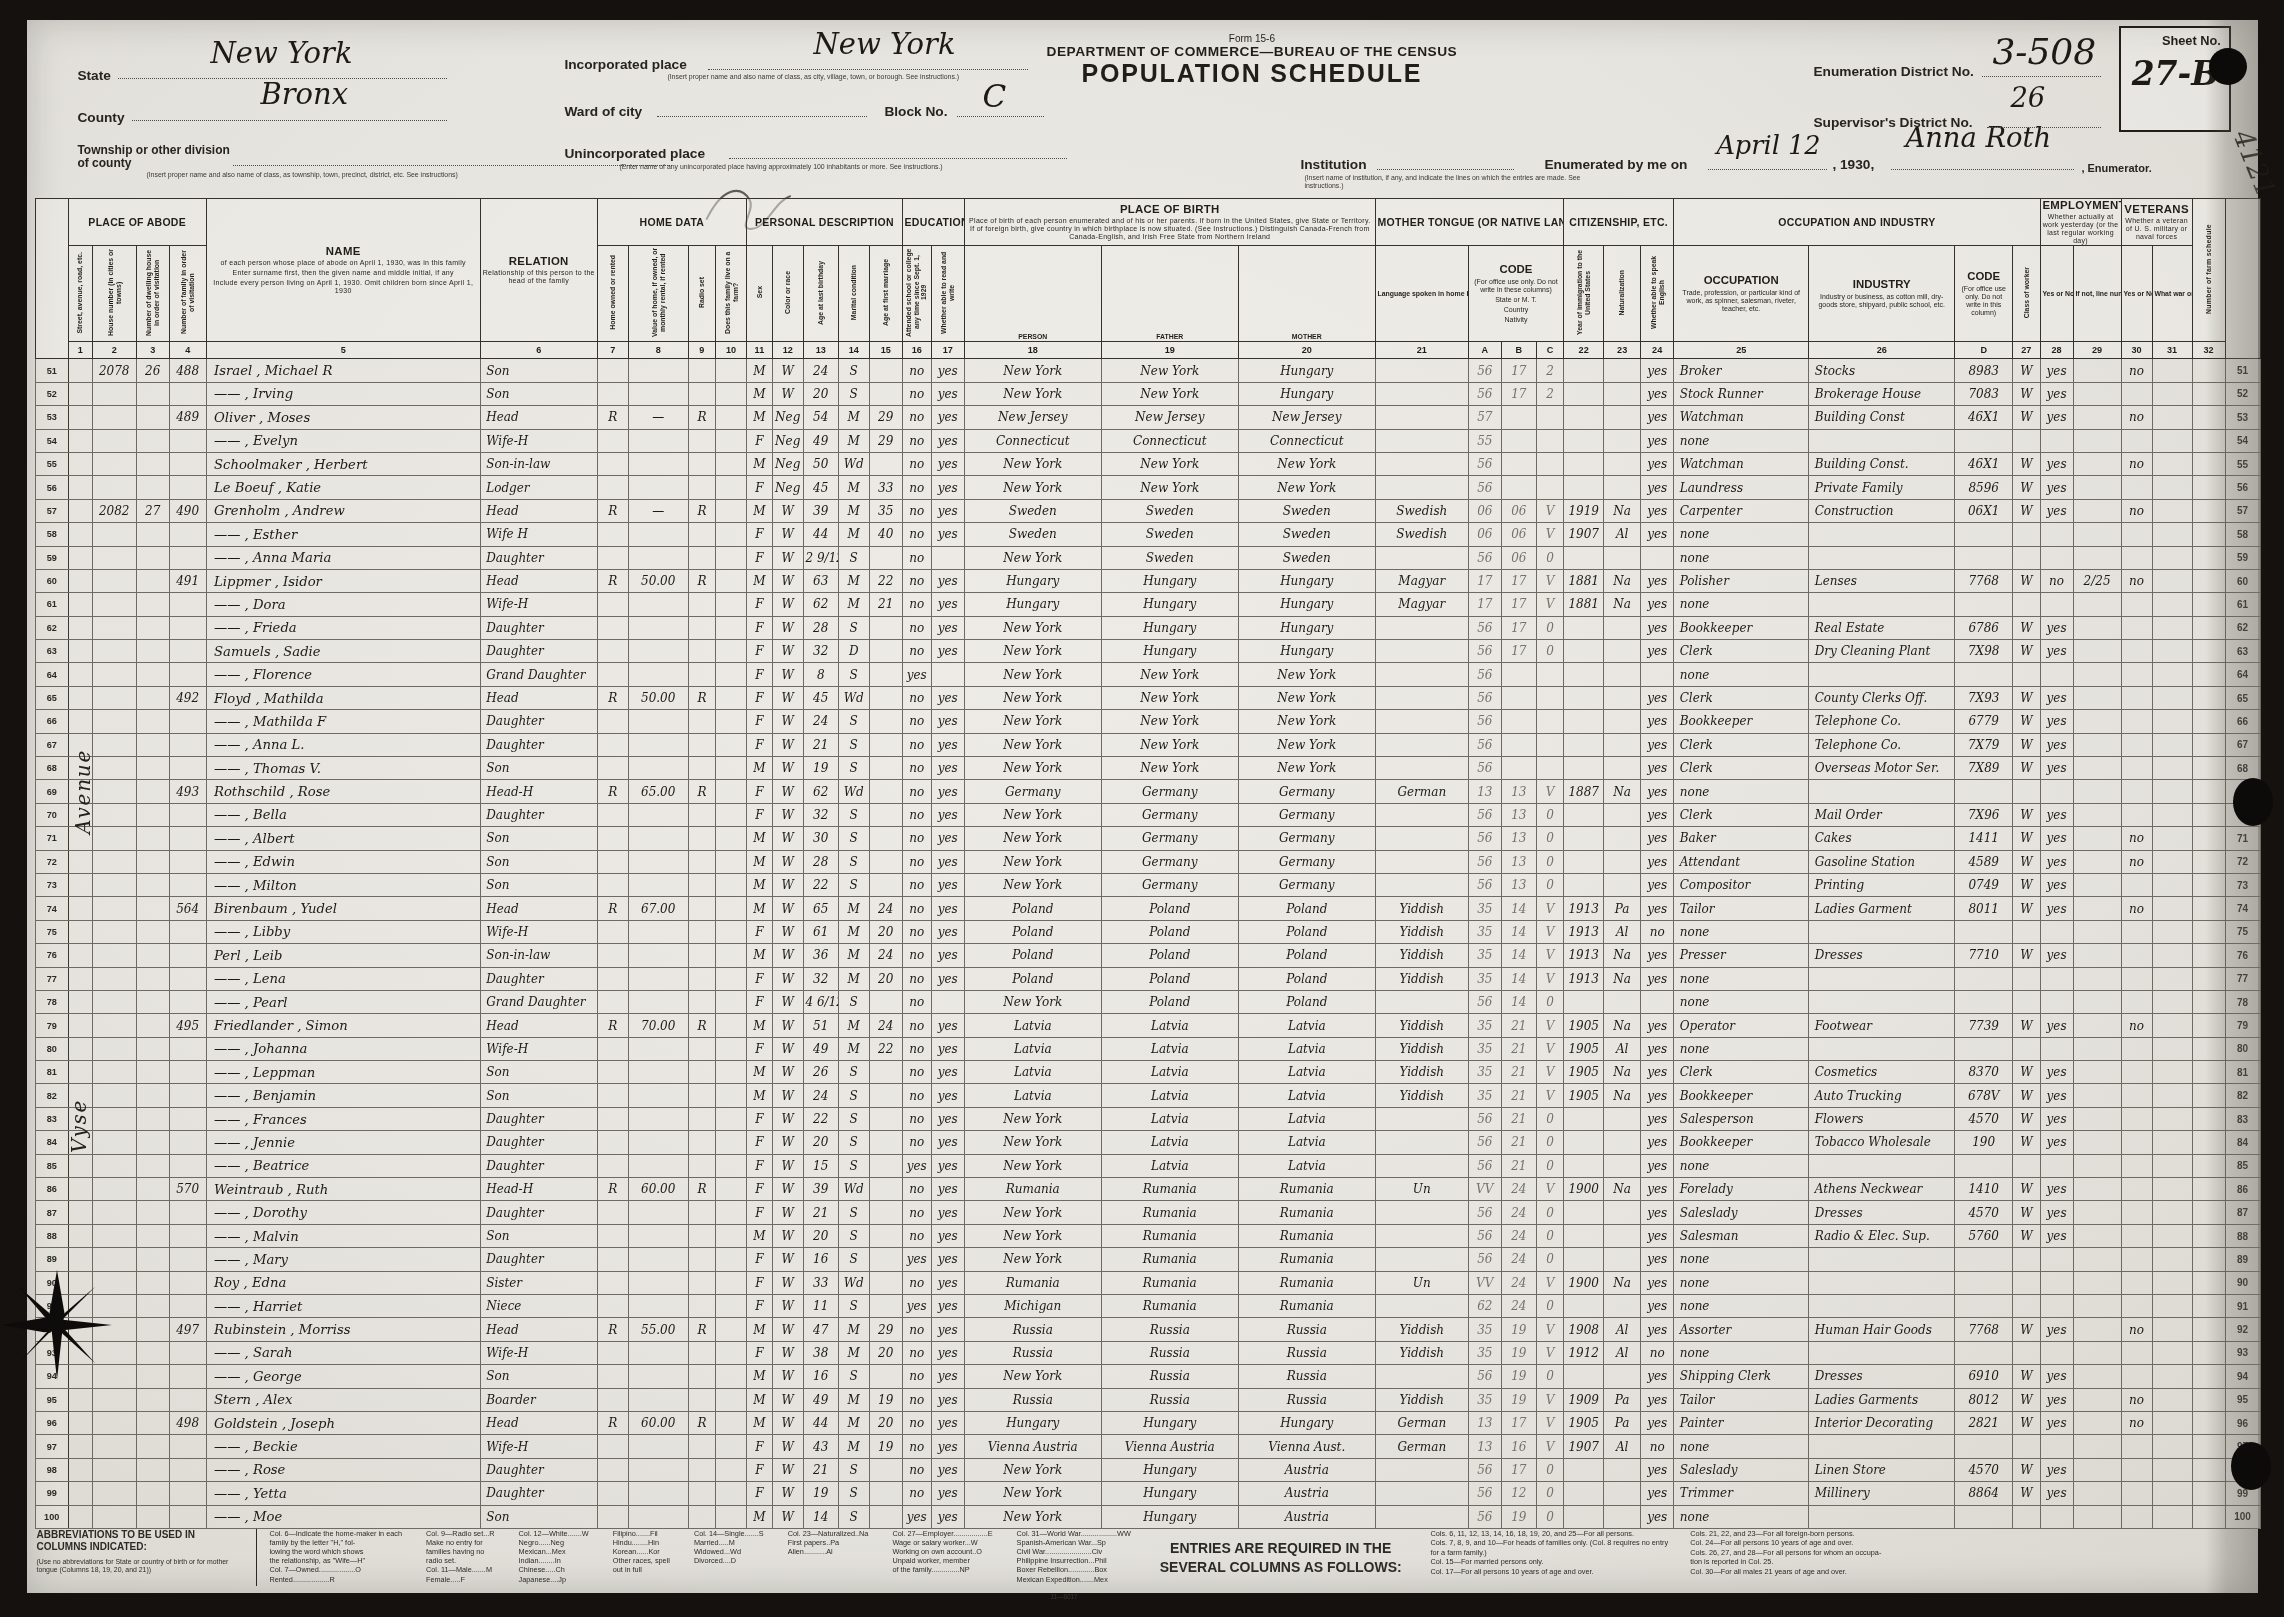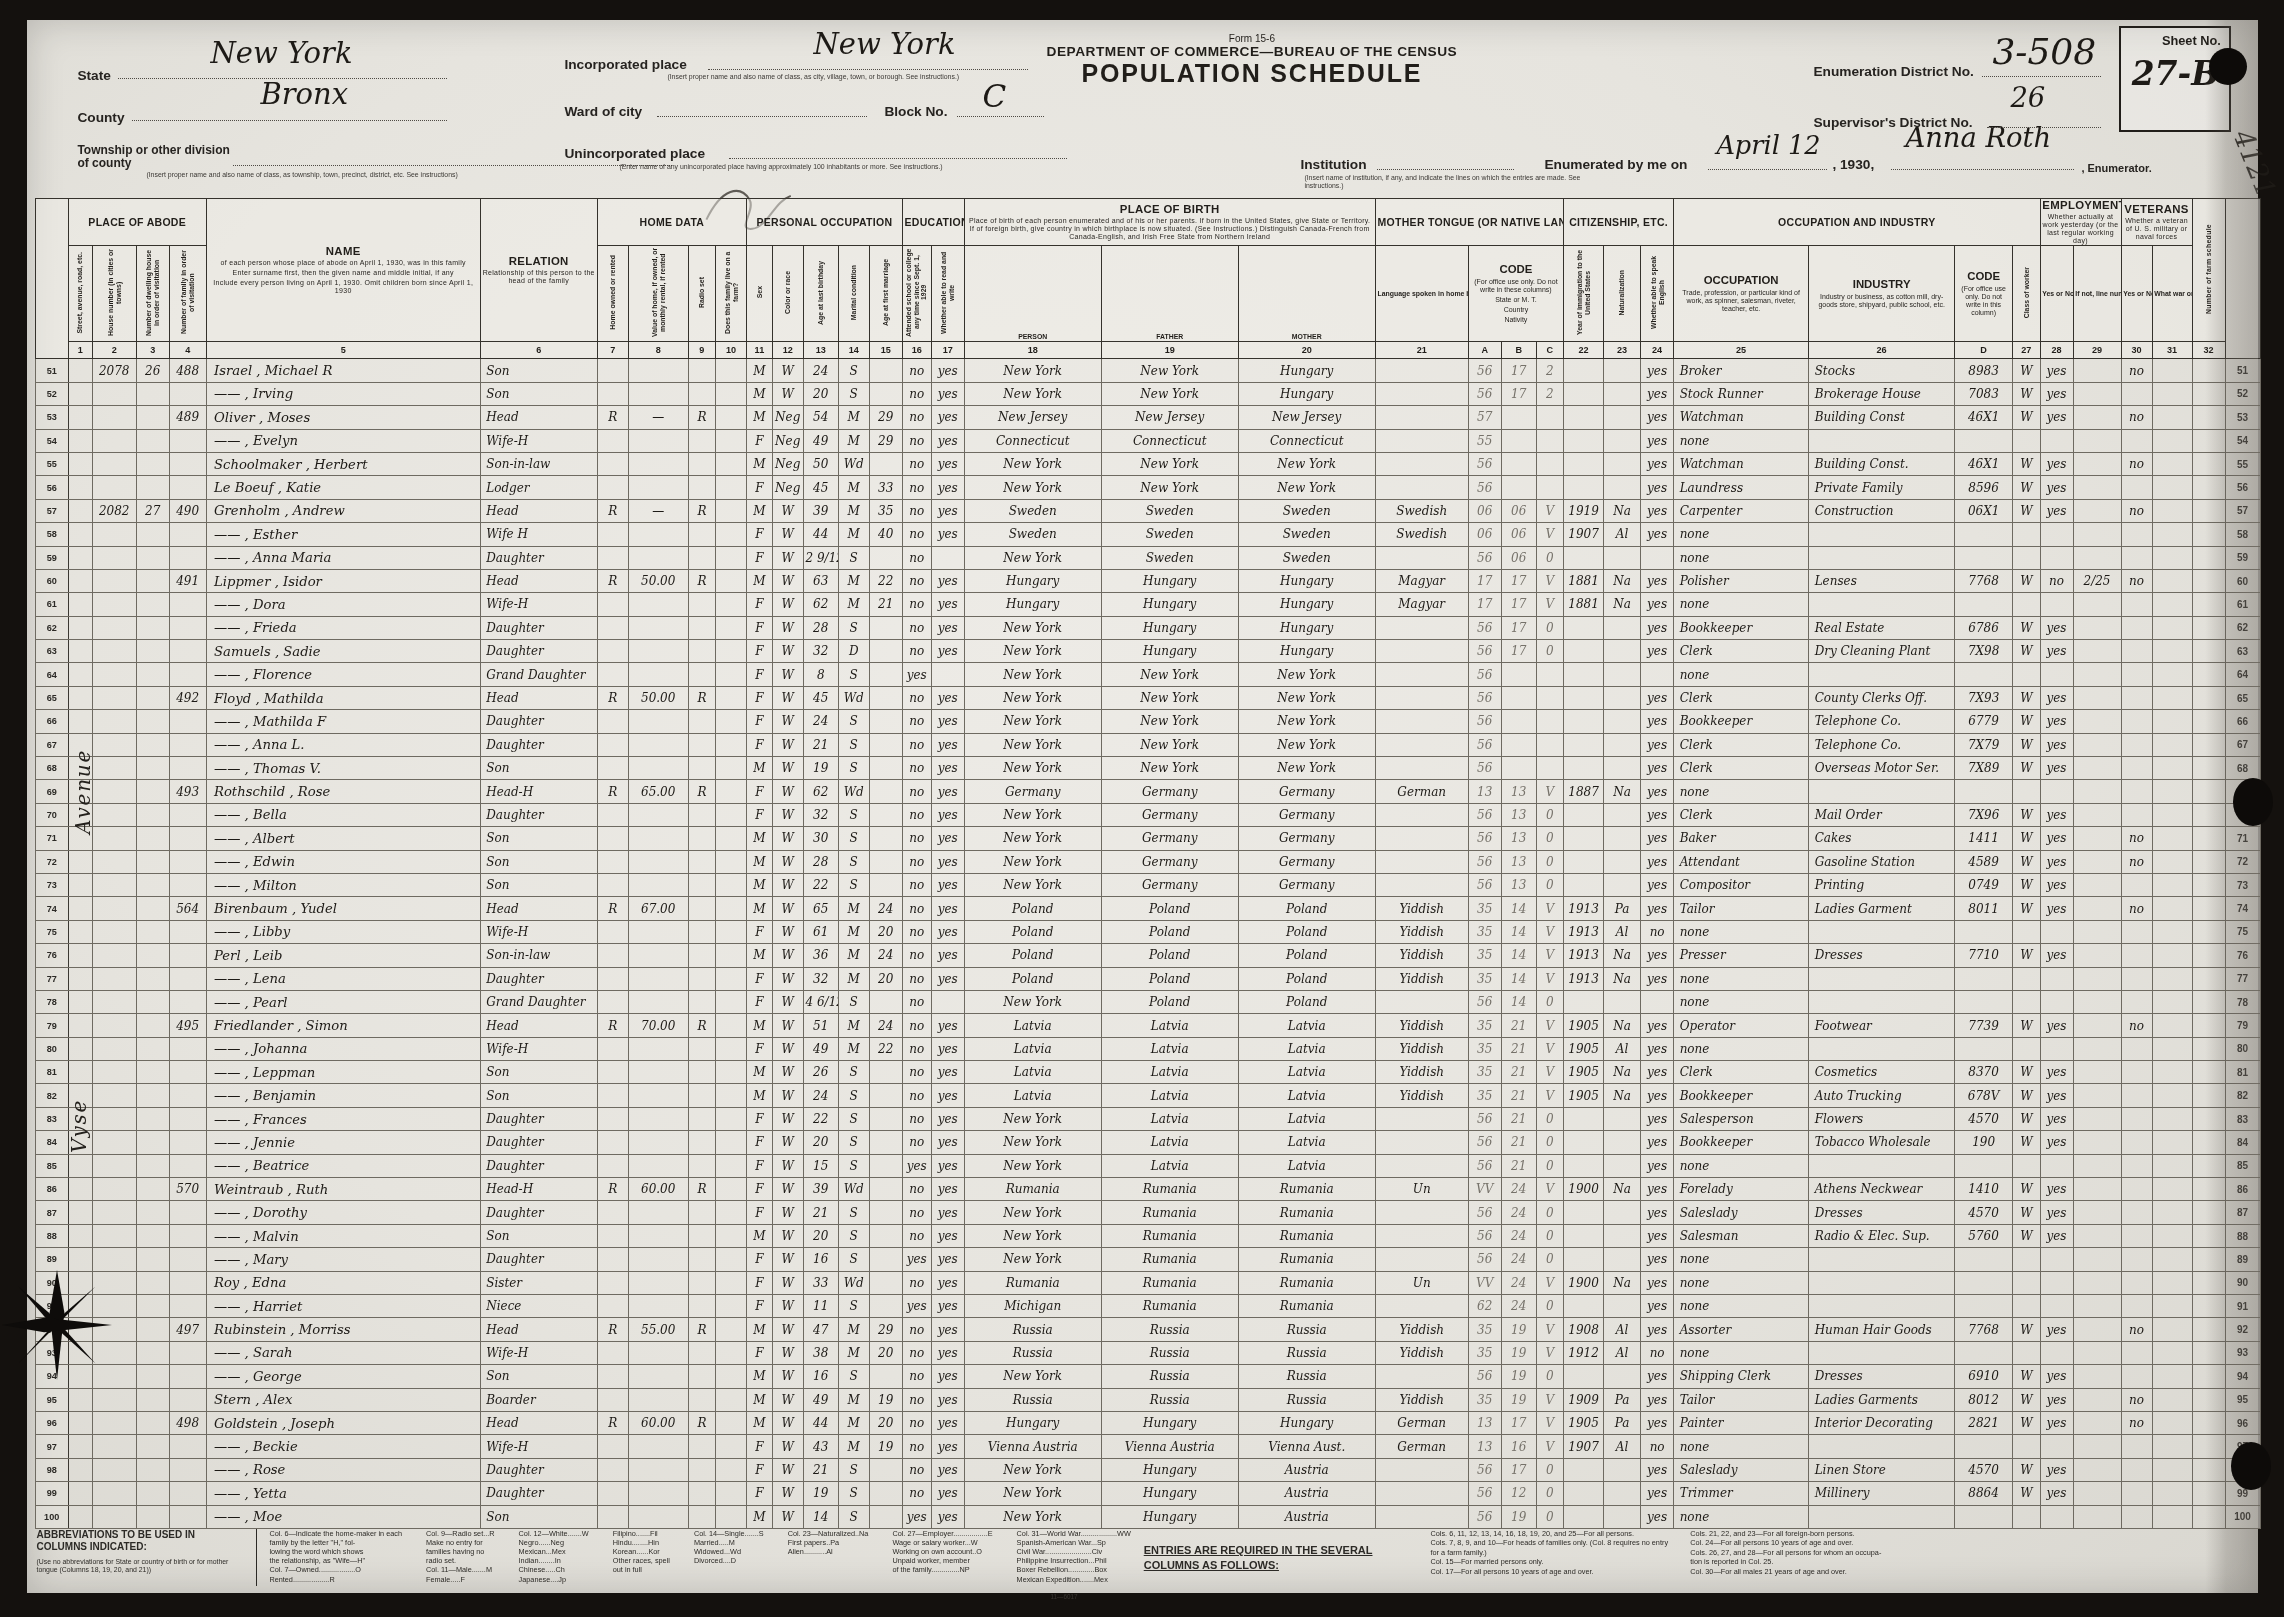--- a/index.html
+++ b/index.html
@@ -64,21 +64,21 @@
     font-family:"DejaVu Serif",serif;font-style:italic;font-size:20px;color:#24211d;letter-spacing:1.8px;}
   .star{position:absolute;left:-25.6px;top:1250px;}
   .scribble{position:absolute;}
   
   .page-footer{position:absolute;left:9.1px;top:1509px;width:2215px;height:57px;font-size:7.3px;color:#2c2a26;display:flex;gap:12.8px;}
   .ab-title{border-right:1.8px solid #2c2a26;padding-right:9.1px;width:210px;flex:none;}
   .ab-title .t{font-weight:bold;font-size:10px;line-height:1.2;}
   .ab-title .n{font-size:6.9px;margin-top:4.6px;line-height:1.15;}
   .ab-block{flex:none;line-height:1.25;}
   .ab-block div{white-space:nowrap;}
-  .entries{flex:none;width:274px;font-weight:bold;font-size:11px;align-self:center;line-height:1.3;text-decoration:underline;}
+  .entries{flex:none;width:274px;font-weight:bold;font-size:14px;text-align:center;align-self:center;line-height:1.3;}
   .ent-col{flex:none;width:247px;line-height:1.3;}
   .printcode{position:absolute;left:1023px;top:1573px;font-size:6.4px;color:#3a3733;}
 </style>
 </head>
 <body>
 
 <div class="sheet">
 
   <div class="page-header">
     <span class="lbl" style="left:50px;top:48px">State</span>
@@ -194,21 +194,21 @@
           <span class="bigtitle">NAME</span>
           <span class="desc">of each person whose place of abode on April 1, 1930, was in this family</span>
           <span class="desc">Enter surname first, then the given name and middle initial, if any</span>
           <span class="desc">Include every person living on April 1, 1930.  Omit children born since April 1, 1930</span>
         </th>
         <th rowspan="2">
           <span class="bigtitle">RELATION</span>
           <span class="desc">Relationship of this person to the head of the family</span>
         </th>
         <th colspan="4">HOME DATA</th>
-        <th colspan="5">PERSONAL OCCUPATION</th>
+        <th colspan="5">PERSONAL DESCRIPTION</th>
         <th colspan="2">EDUCATION</th>
         <th colspan="3">
           <span class="bigtitle">PLACE OF BIRTH</span>
           <span class="desc">Place of birth of each person enumerated and of his or her parents.  If born in the United States, give State or Territory.  If of foreign birth, give country in which birthplace is now situated.  (See Instructions.)  Distinguish Canada-French from Canada-English, and Irish Free State from Northern Ireland</span>
         </th>
         <th colspan="4">MOTHER TONGUE (OR NATIVE LANGUAGE) OF FOREIGN BORN</th>
         <th colspan="3">CITIZENSHIP, ETC.</th>
         <th colspan="4">OCCUPATION AND INDUSTRY</th>
         <th colspan="2">
           <span class="bigtitle">EMPLOYMENT</span>

